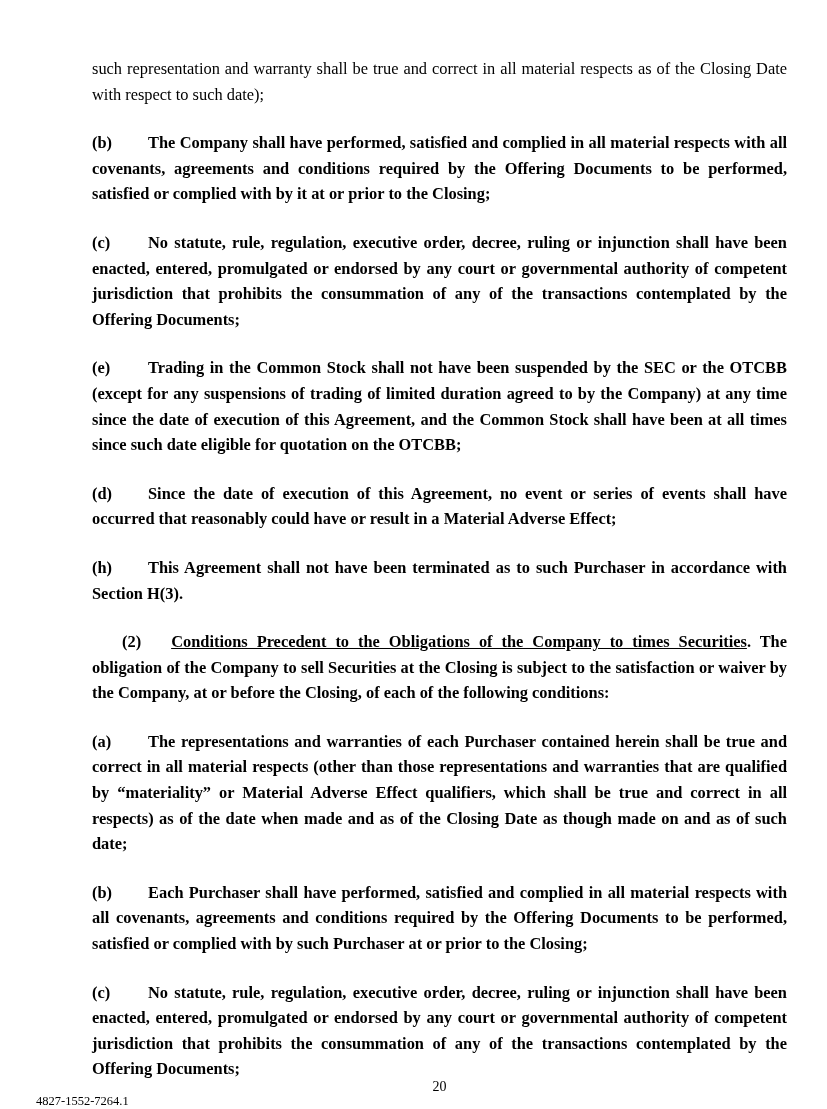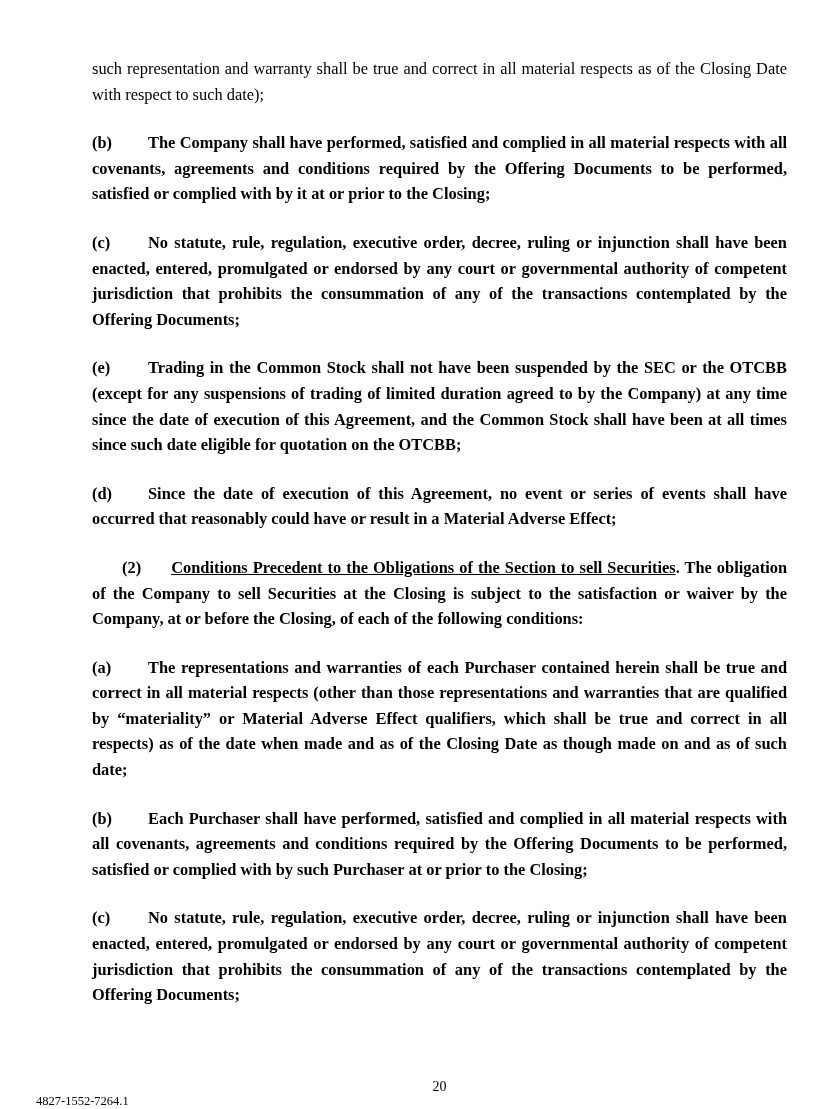--- a/index.html
+++ b/index.html
@@ -89,23 +89,26 @@
     <p class="para spaced blk-a">
       <span class="lbl">(e)</span><span>Trading in the Common Stock shall not have been suspended by the SEC or the OTCBB (except for any suspensions of trading of limited duration agreed to by the Company) at any time since the date of execution of this Agreement, and the Common Stock shall have been at all times since such date eligible for quotation on the OTCBB;</span>
     </p>
 
     <p class="para spaced blk-a">
       <span class="lbl">(d)</span><span>Since the date of execution of this Agreement, no event or series of events shall have occurred that reasonably could have or result in a Material Adverse Effect;</span>
     </p>
 
 
 
+    <p class="para spaced blk-a">
+      <span class="lbl">(h)</span><span>This Agreement shall not have been terminated as to such Purchaser in accordance with Section H(3).</span>
+    </p>
 
     <p class="para spaced" style="padding-left:0;">
-      <span class="tab-sm"></span><span>(2)</span><span class="tab-sm"></span><span class="u">Conditions Precedent to the Obligations of the Section to sell Securities</span><span>.  The obligation of the Company to sell Securities at the Closing is subject to the satisfaction or waiver by the Company, at or before the Closing, of each of the following conditions:</span>
+      <span class="tab-sm"></span><span>(2)</span><span class="tab-sm"></span><span class="u">Conditions Precedent to the Obligations of the Company to times Securities</span><span>.  The obligation of the Company to sell Securities at the Closing is subject to the satisfaction or waiver by the Company, at or before the Closing, of each of the following conditions:</span>
     </p>
 
     <p class="para spaced blk-a">
       <span class="lbl">(a)</span><span>The representations and warranties of each Purchaser contained herein shall be true and correct in all material respects (other than those representations and warranties that are qualified by “materiality” or Material Adverse Effect qualifiers, which shall be true and correct in all respects) as of the date when made and as of the Closing Date as though made on and as of such date;</span>
     </p>
 
     <p class="para spaced blk-a">
       <span class="lbl">(b)</span><span>Each Purchaser shall have performed, satisfied and complied in all material respects with all covenants, agreements and conditions required by the Offering Documents to be performed, satisfied or complied with by such Purchaser at or prior to the Closing;</span>
     </p>
 

